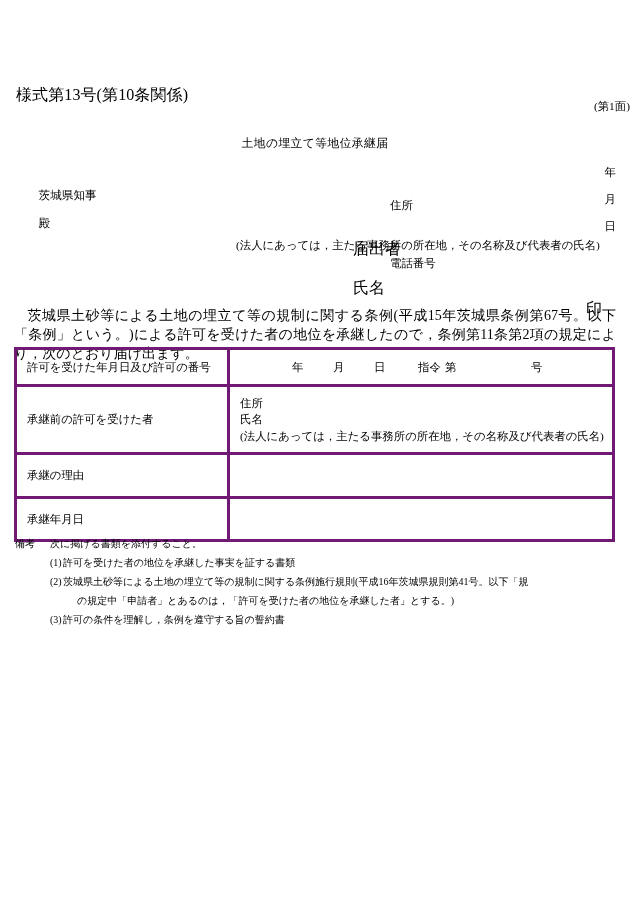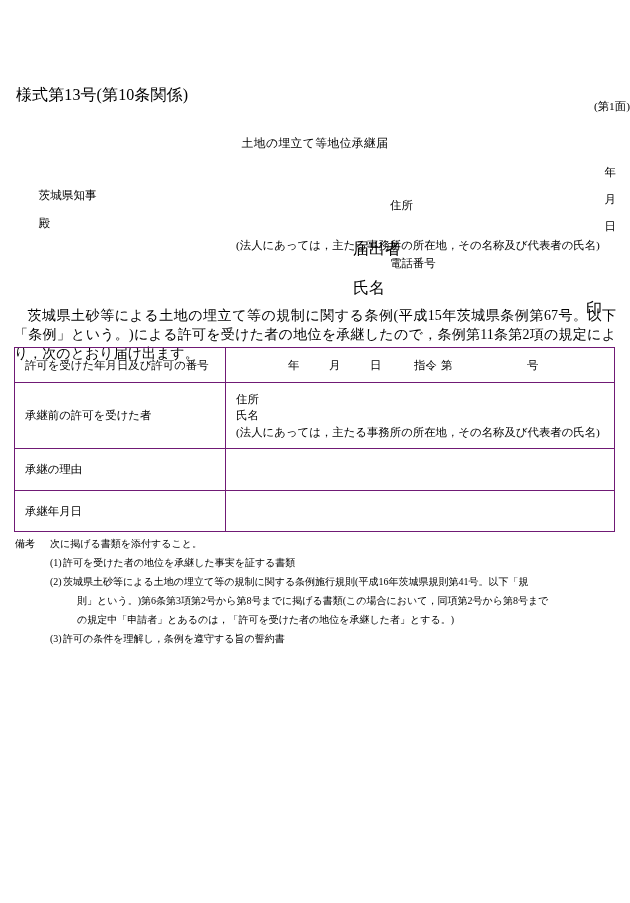--- a/index.html
+++ b/index.html
@@ -93,21 +93,21 @@
   
   #form-table {
     position: absolute;
     left: 14px; top: 347px;
     width: 601px;
     border-collapse: collapse;
     table-layout: fixed;
     font-size: 11.4px;
   }
   #form-table td {
-    border: 1px solid #701a75;
+    border: 3px solid #701a75;
     padding: 0;
     vertical-align: middle;
   }
   #form-table .lbl {
     width: 200px;
     padding: 0 0 0 10px;
   }
   #form-table .val {
     padding: 0 0 0 10px;
   }
@@ -236,21 +236,20 @@
     </span>
 
     <span class="note-item">
       <span class="marker">(1)</span>
       <span class="jtext">許可を受けた者の地位を承継した事実を証する書類</span>
     </span>
 
     <span class="note-item">
       <span class="marker">(2)</span>
       <span class="jtext">茨城県土砂等による土地の埋立て等の規制に関する条例施行規則(平成16年茨城県規則第41号。以下「規</span>
-      <span class="cont">則」という。)第6条第3項第2号から第8号までに掲げる書類(この場合において，同項第2号から第8号まで</span>
       <span class="cont">の規定中「申請者」とあるのは，「許可を受けた者の地位を承継した者」とする。)</span>
     </span>
 
     <span class="note-item">
       <span class="marker">(3)</span>
       <span class="jtext">許可の条件を理解し，条例を遵守する旨の誓約書</span>
     </span>
 
   </div>
 

